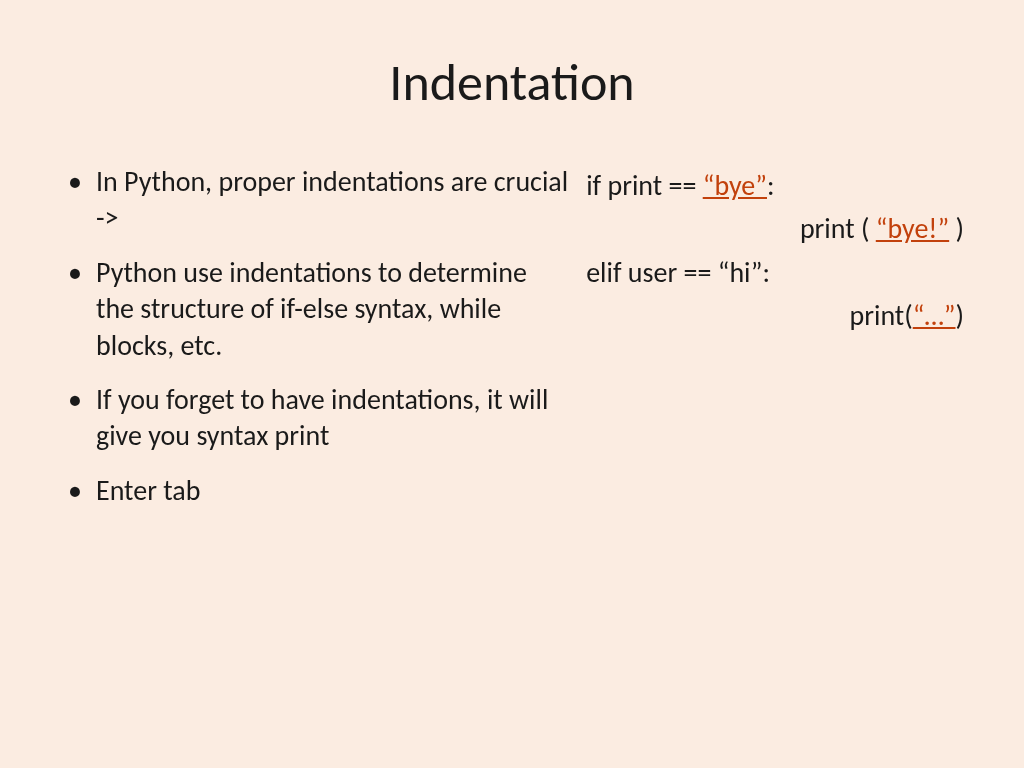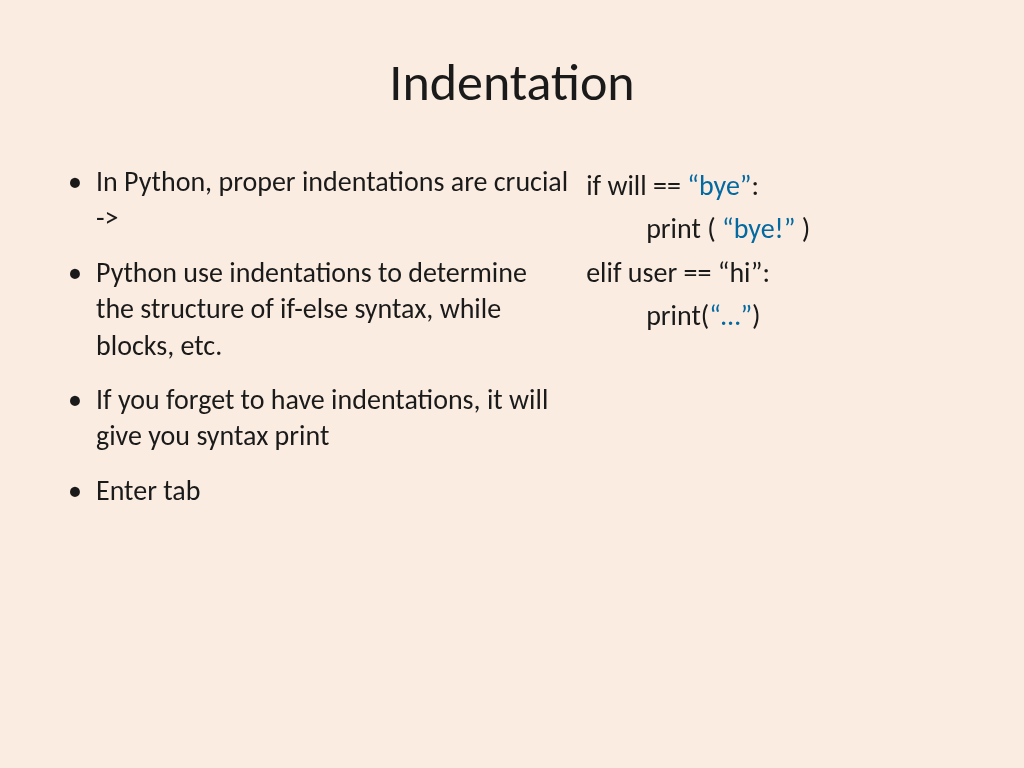--- a/index.html
+++ b/index.html
@@ -53,39 +53,40 @@
     }
     .code {
       font-size: 28px;
       line-height: 1.55;
     }
     .code-line {
       white-space: pre;
     }
     .indent {
       padding-left: 60px;
+      text-align: right;
     }
-    .str { color: #0369a1; }
+    .str { color: #c2410c; text-decoration: underline; }
   </style>
 </head>
 <body>
 
 <div class="slide">
   <h1 class="title">Indentation</h1>
   <div class="content">
     <div class="left-col">
       <ul class="bullets">
         <li>In Python, proper indentations are crucial -&gt;</li>
         <li>Python use indentations to determine the structure of if-else syntax, while blocks, etc.</li>
         <li>If you forget to have indentations, it will give you syntax print</li>
         <li>Enter tab</li>
       </ul>
     </div>
     <div class="right-col">
       <div class="code">
-        <div class="code-line"><span>if will == </span><span class="str">“bye”</span><span>:</span></div>
+        <div class="code-line"><span>if print == </span><span class="str">“bye”</span><span>:</span></div>
         <div class="code-line indent"><span>print ( </span><span class="str">“bye!”</span><span> )</span></div>
         <div class="code-line"><span>elif user == “hi”:</span></div>
         <div class="code-line indent"><span>print(</span><span class="str">“…”</span><span>)</span></div>
       </div>
     </div>
   </div>
 </div>
 
 </body></html>

